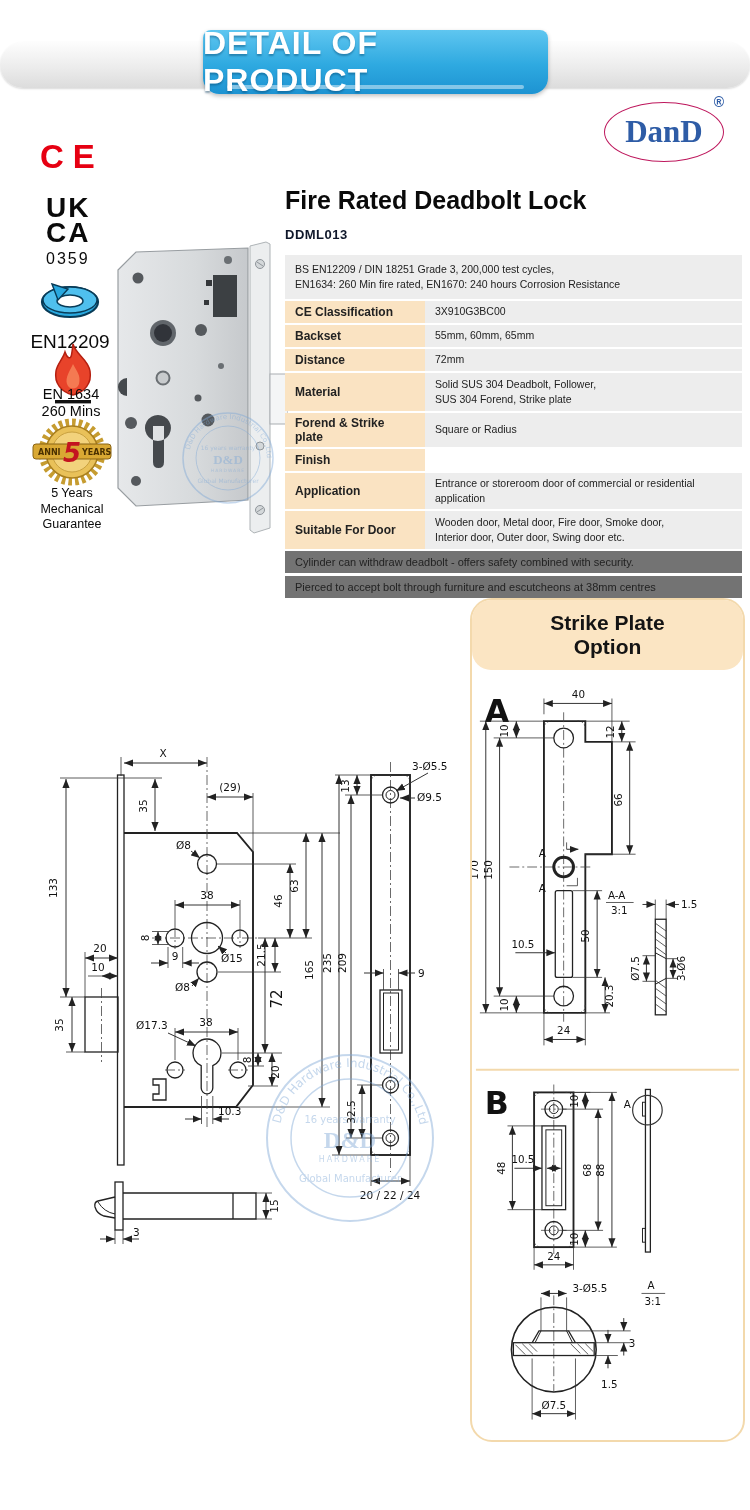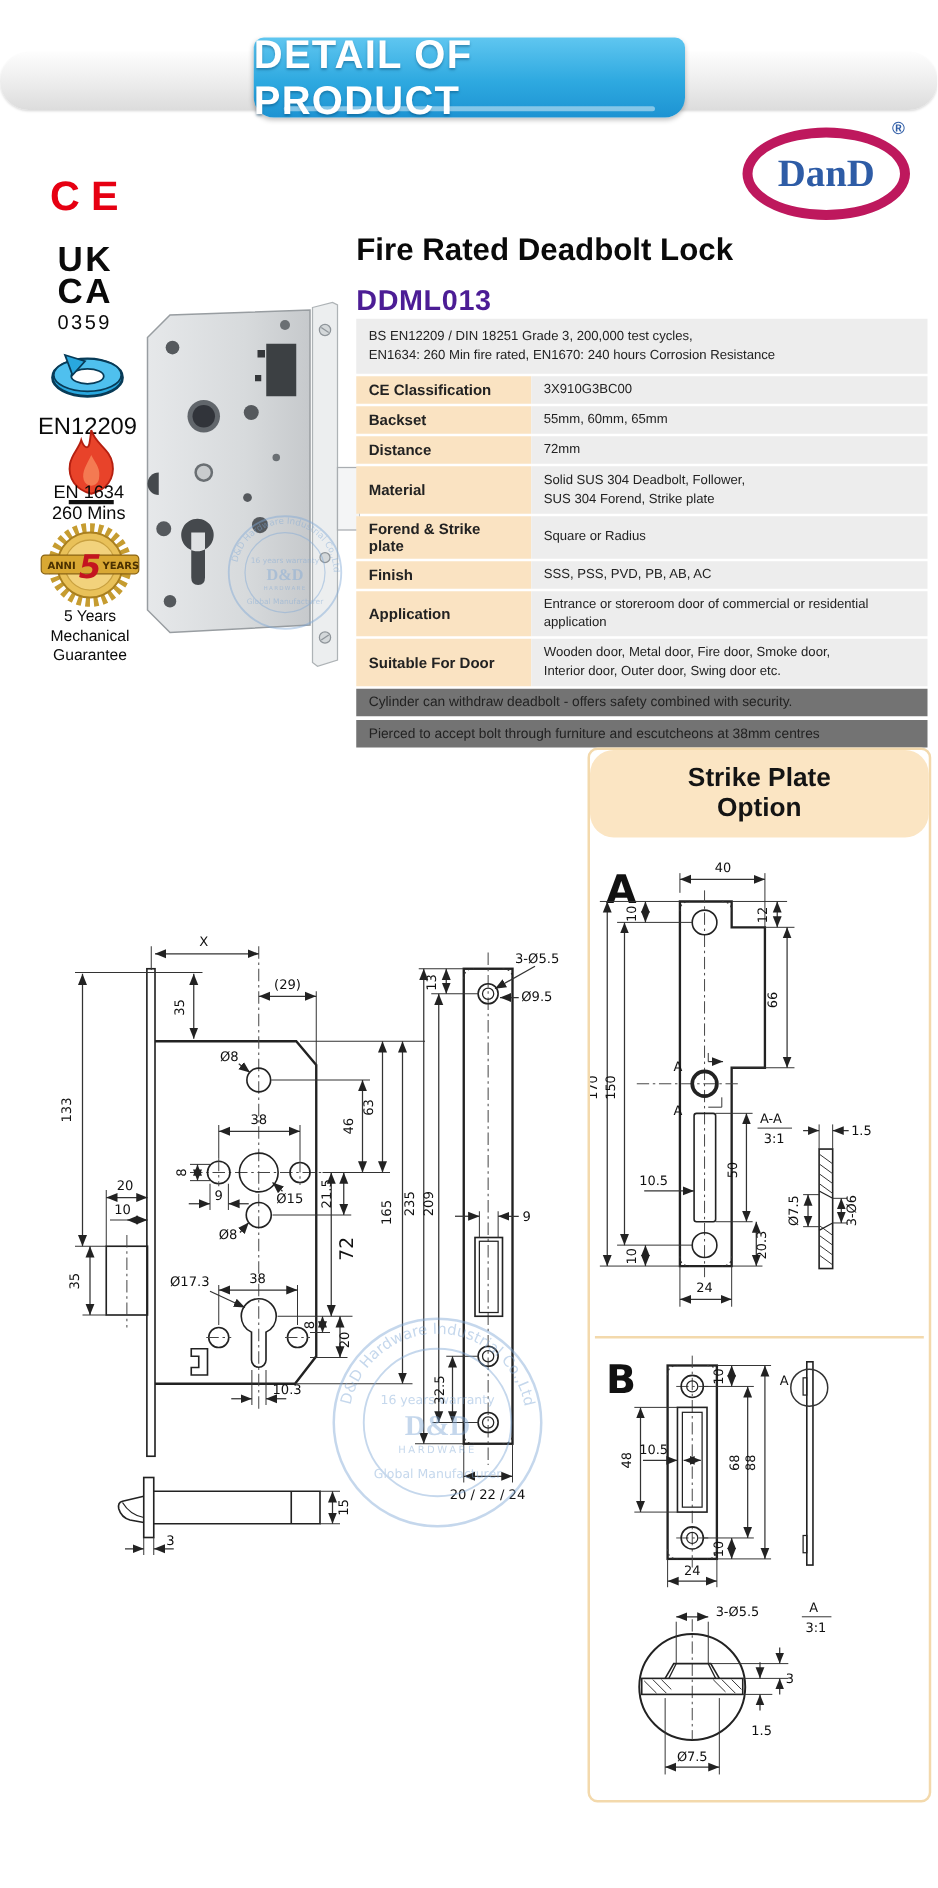--- a/index.html
+++ b/index.html
@@ -16,48 +16,48 @@
   .ribbon:before,.ribbon:after{content:"";position:absolute;bottom:-7px;width:34px;height:34px;
           background:#1a82ba;z-index:-1;}
   .ribbon:before{left:-6px;border-radius:60% 0 0 60%;}
   .ribbon:after{right:-6px;border-radius:0 60% 60% 0;}
   .ribbon-inner{position:absolute;left:24px;right:24px;bottom:5px;height:4px;border-radius:3px;
           background:rgba(255,255,255,.45);}
   .ribbon-text{font-size:32px;font-weight:bold;color:#fff;letter-spacing:1px;
           text-shadow:0 2px 2px rgba(0,60,100,.4);}
   
   .brand{top:98px;left:594px;width:130px;height:66px;}
-  .brand-oval{position:absolute;left:0;top:4px;width:118px;height:58px;border:8px solid #be185d;
+  .brand-oval{position:absolute;left:10px;top:4px;width:118px;height:58px;border:1px solid #be185d;
           border-radius:50%;display:flex;align-items:center;justify-content:center;}
   .brand-name{font-family:"Liberation Serif",serif;font-weight:bold;font-size:31px;color:#2e5ca6;}
   .brand-reg{position:absolute;right:0;top:-4px;font-size:14px;color:#2e5ca6;font-weight:bold;}
   
   .ce{top:138px;left:40px;font-size:33px;font-weight:bold;color:#e60012;letter-spacing:9px;}
   .ukca{top:196px;left:46px;font-weight:800;font-size:28px;letter-spacing:2px;line-height:.88;color:#0a0a0a;}
   .ukca-code{top:250px;left:46px;font-size:16px;letter-spacing:2px;color:#0a0a0a;}
   .lbl-en12209{top:331px;left:30px;width:80px;text-align:center;font-size:19px;color:#0a0a0a;}
   .lbl-en1634{top:386px;left:28px;width:86px;text-align:center;font-size:14.5px;line-height:1.15;color:#0a0a0a;}
   .lbl-guarantee{top:486px;left:22px;width:100px;text-align:center;font-size:12.5px;line-height:1.25;color:#0a0a0a;}
   
   .p-title{top:186px;left:285px;font-size:25px;font-weight:bold;color:#0a0a0a;}
-  .p-model{top:227px;left:285px;font-size:23px;font-weight:bold;color:#4c1d95;letter-spacing:.5px;}
+  .p-model{top:227px;left:285px;font-size:13px;font-weight:bold;color:#0f172a;letter-spacing:.5px;}
   
   .spec{top:255px;left:285px;width:457px;}
   .srow{display:flex;margin-bottom:2px;}
   .slabel{width:140px;background:#fae3c2;font-weight:bold;font-size:12px;color:#222;
           display:flex;align-items:center;padding:3px 10px;box-sizing:border-box;}
   .sval{flex:1;background:#ededed;font-size:10.5px;color:#222;display:flex;align-items:center;
           padding:3px 10px;box-sizing:border-box;line-height:1.45;}
   .pre{white-space:pre-line;}
   .mh44{min-height:44px;} .mh22{min-height:22px;} .mh38{min-height:38px;}
   .note{background:#737373;font-size:11px;color:#222;padding:4px 10px;margin-bottom:3px;min-height:14px;
           display:flex;align-items:center;}
   
   .panel{top:598px;left:470px;width:275px;height:844px;background:#fff;border:2px solid #f3d9ac;
-         border-radius:8px;box-sizing:border-box;}
+         border-radius:22px;box-sizing:border-box;}
   .panel-header{position:absolute;top:0;left:0;right:0;height:70px;background:#fbe5c3;
          border-radius:19px;display:flex;align-items:center;justify-content:center;text-align:center;}
   .panel-title{font-size:21px;font-weight:bold;color:#141414;line-height:1.15;white-space:pre-line;}
   
   svg text{font-family:"DejaVu Sans",sans-serif;font-size:10.5px;fill:#111;}
   svg text.big{font-size:15px;}
   svg text.sec{font-size:32px;font-weight:bold;}
   .ol{stroke:#222;stroke-width:1.9;fill:none;stroke-linejoin:miter;}
   .ol2{stroke:#222;stroke-width:1.3;fill:none;}
   .ol1{stroke:#222;stroke-width:1;fill:none;}
@@ -182,21 +182,20 @@
       <div class="slabel mh38">Material</div>
       <div class="sval mh38 pre">Solid SUS 304 Deadbolt, Follower,
 SUS 304 Forend, Strike plate</div>
     </div>
     <div class="srow">
       <div class="slabel mh22">Forend &amp; Strike plate</div>
       <div class="sval mh22">Square or Radius</div>
     </div>
     <div class="srow">
       <div class="slabel mh22">Finish</div>
-      <div class="sval mh22">SSS, PSS, PVD, PB, AB, AC</div>
     </div>
     <div class="srow">
       <div class="slabel mh22">Application</div>
       <div class="sval mh22">Entrance or storeroom door of commercial or residential application</div>
     </div>
     <div class="srow">
       <div class="slabel mh38">Suitable For Door</div>
       <div class="sval mh38 pre">Wooden door, Metal door, Fire door, Smoke door,
 Interior door, Outer door, Swing door etc.</div>
     </div>

